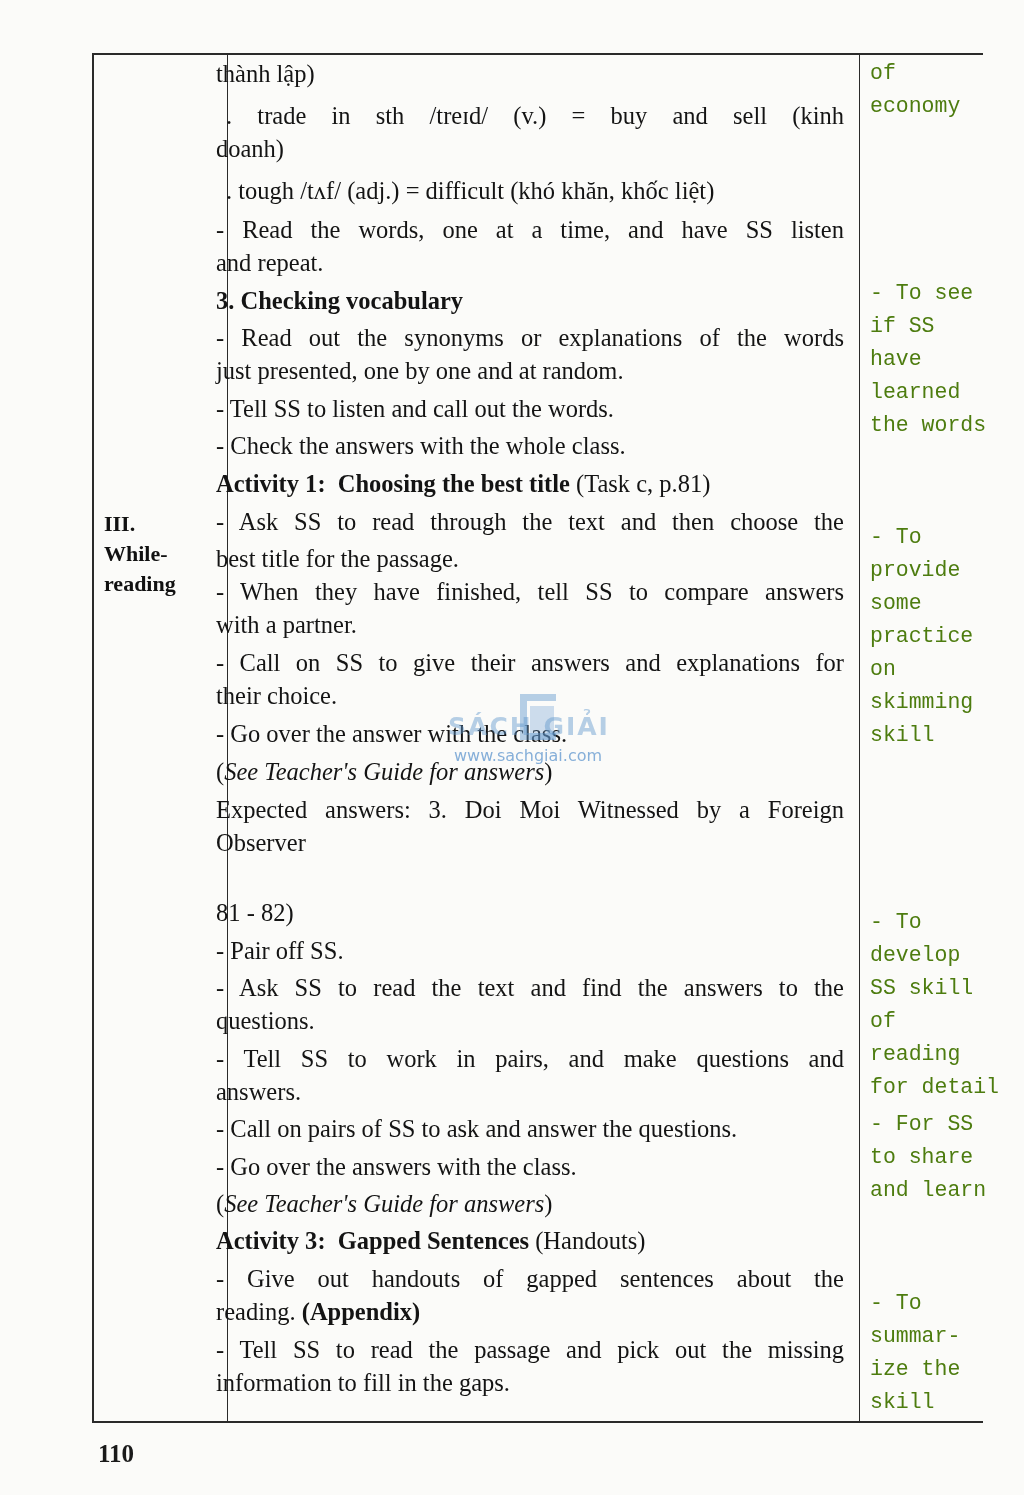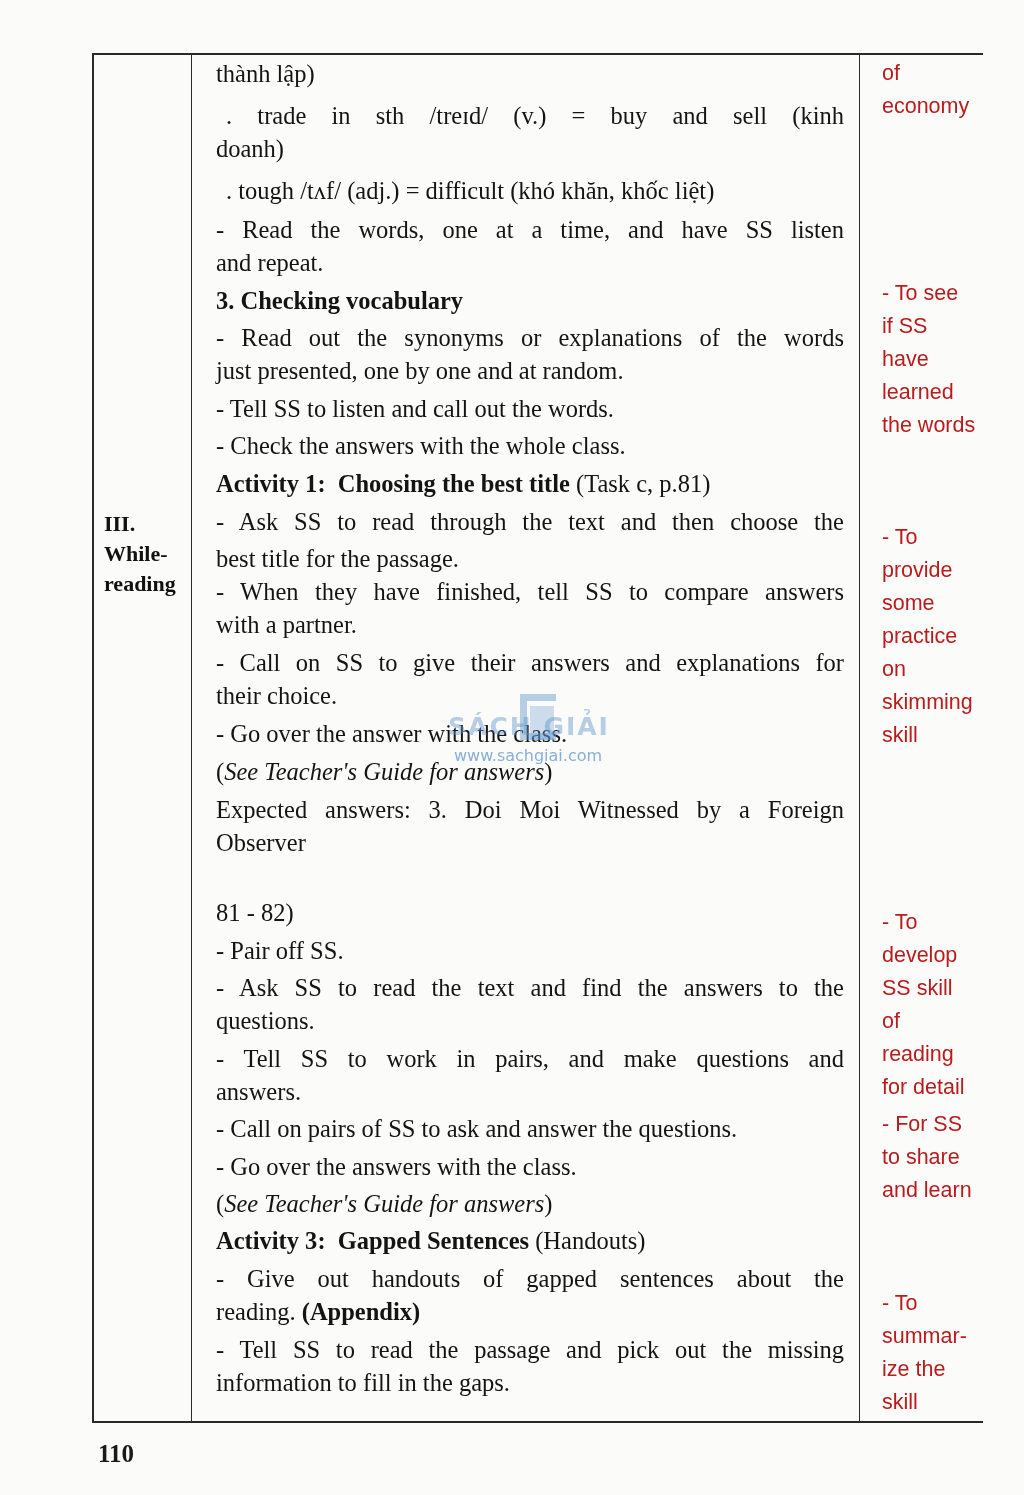--- a/index.html
+++ b/index.html
@@ -28,21 +28,21 @@
       height: 1370px;
       border-top: 2px solid #2a2a2a;
       border-bottom: 2px solid #2a2a2a;
       border-left: 2px solid #2a2a2a;
       box-sizing: border-box;
     }
     .col-stage {
       position: absolute;
       left: 0;
       top: 0;
-      width: 98px;
+      width: 134px;
       height: 100%;
       border-right: 1.5px solid #2a2a2a;
       box-sizing: border-box;
     }
     .col-procedure {
       position: absolute;
       left: 110px;
       top: 0;
       width: 656px;
       height: 100%;
@@ -78,26 +78,26 @@
     .just {
       text-align: justify;
       text-align-last: justify;
     }
     .b { font-weight: bold; }
     .u { text-underline-offset: 3px; }
     .i { font-style: italic; margin-top: 16px; }
 
     .purp {
       position: absolute;
-      left: 22px;
-      font-family: Liberation Sans, sans-serif;
+      left: 10px;
+      font-family: Liberation Mono, monospace;
       font-size: 21.5px;
       line-height: 33px;
       white-space: nowrap;
-      color: #b91c1c;
+      color: #4d7c0f;
     }
 
     .page-number {
       position: absolute;
       left: 98px;
       top: 1440px;
       font-size: 25px;
       font-weight: bold;
       color: #1a1a1a;
     }

